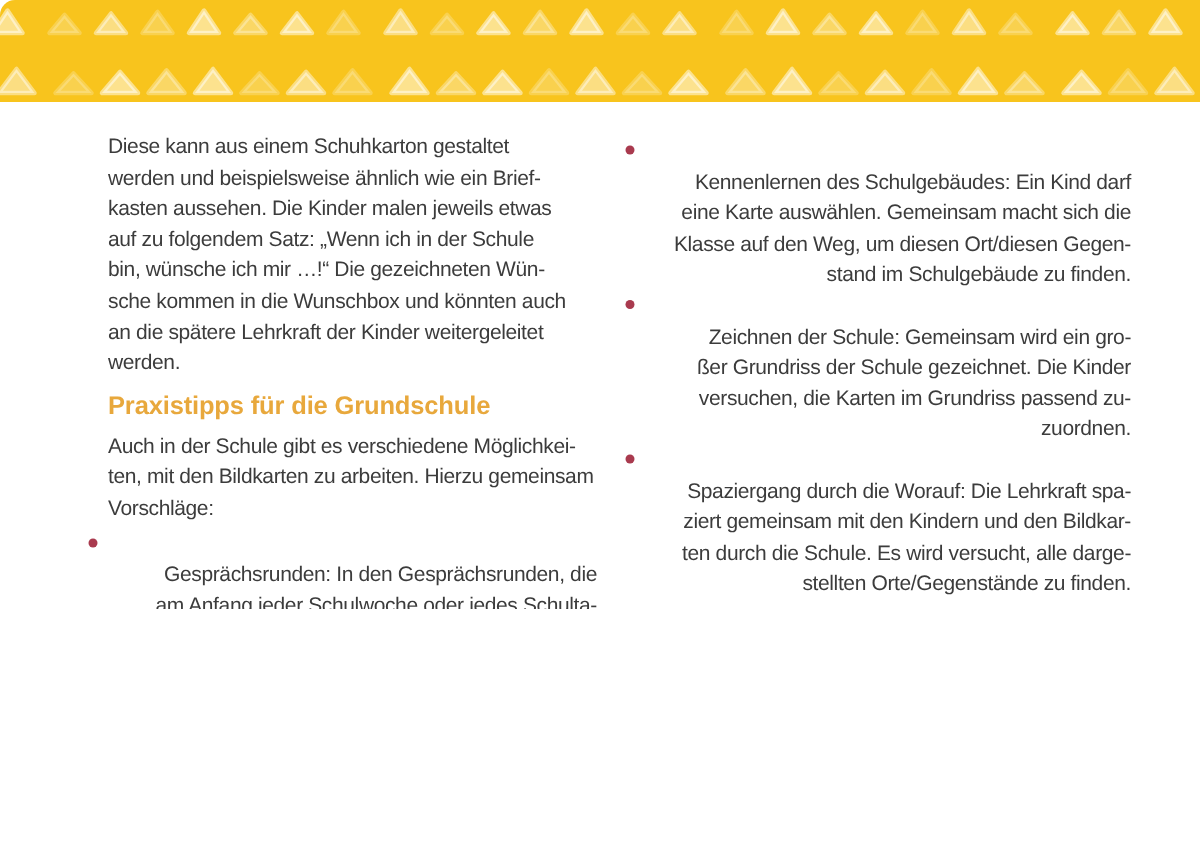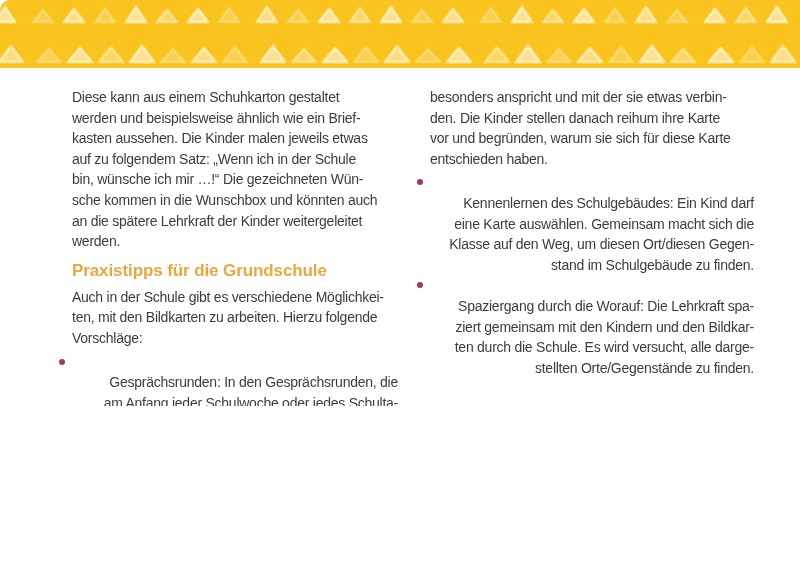--- a/index.html
+++ b/index.html
@@ -143,47 +143,49 @@
     <p class="body">Diese kann aus einem Schuhkarton gestaltet
 werden und beispielsweise ähnlich wie ein Brief-
 kasten aussehen. Die Kinder malen jeweils etwas
 auf zu folgendem Satz: „Wenn ich in der Schule
 bin, wünsche ich mir …!“ Die gezeichneten Wün-
 sche kommen in die Wunschbox und könnten auch
 an die spätere Lehrkraft der Kinder weitergeleitet
 werden.</p>
     <h2 class="heading">Praxistipps für die Grundschule</h2>
     <p class="body">Auch in der Schule gibt es verschiedene Möglichkei-
-ten, mit den Bildkarten zu arbeiten. Hierzu folgende
+ten, mit den Bildkarten zu arbeiten. Hierzu gemeinsam
 Vorschläge:</p>
     <ul class="bullets">
       <li>
         <span class="dot"></span><span>Gesprächsrunden: In den Gesprächsrunden, die
 am Anfang jeder Schulwoche oder jedes Schulta-
 ges stattfinden, können die Bildkarten die Kinder
 beim Erzählen unterstützen. Die Lehrkraft legt
 hierfür die Karten in der Kreismitte aus. Die Lehr-
 kraft stellt eine Frage (z.B. „Worauf freust du dich
 heute besonders?“) und bittet die Kinder, sich
 anschließend eine Karte auszusuchen, die sie</span>
       </li>
     </ul>
   </div>
 
   <div class="col col-right">
-    <p class="body">besonders anspricht und mit der sie etwas verbin-
-den. Die Kinder stellen danach reihum ihre Karte
-vor und begründen, warum sie sich für diese Karte
-entschieden haben.</p>
     <ul class="bullets">
       <li>
         <span class="dot"></span><span>Kennenlernen des Schulgebäudes: Ein Kind darf
 eine Karte auswählen. Gemeinsam macht sich die
 Klasse auf den Weg, um diesen Ort/diesen Gegen-
 stand im Schulgebäude zu finden.</span>
+      </li>
+      <li>
+        <span class="dot"></span><span>Zeichnen der Schule: Gemeinsam wird ein gro-
+ßer Grundriss der Schule gezeichnet. Die Kinder
+versuchen, die Karten im Grundriss passend zu-
+zuordnen.</span>
       </li>
       <li>
         <span class="dot"></span><span>Spaziergang durch die Worauf: Die Lehrkraft spa-
 ziert gemeinsam mit den Kindern und den Bildkar-
 ten durch die Schule. Es wird versucht, alle darge-
 stellten Orte/Gegenstände zu finden.</span>
       </li>
     </ul>
   </div>
 

